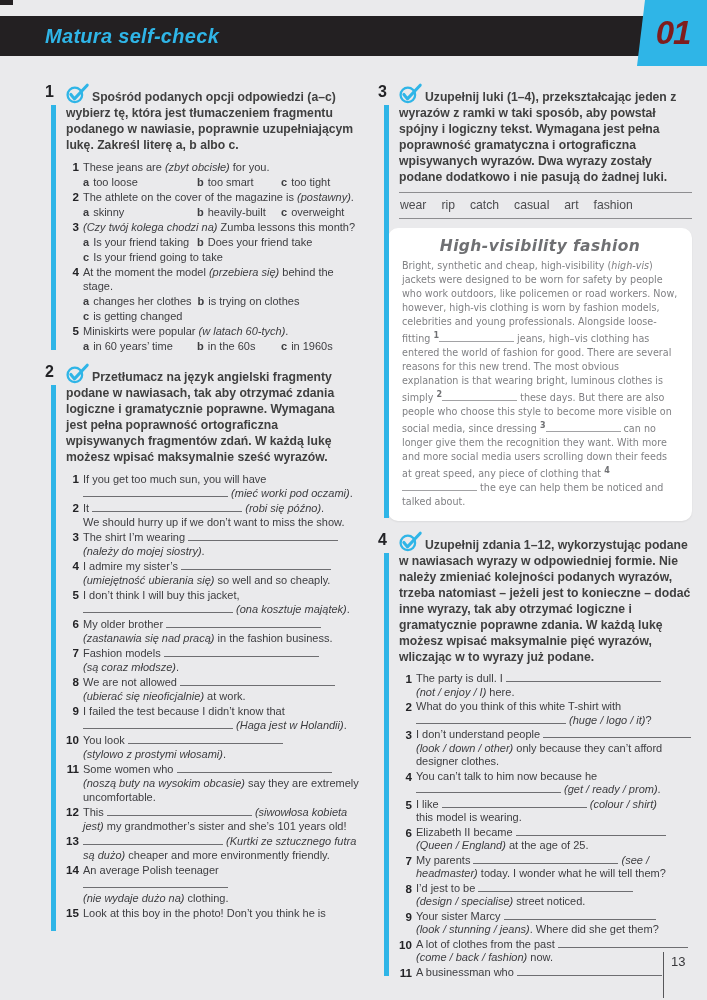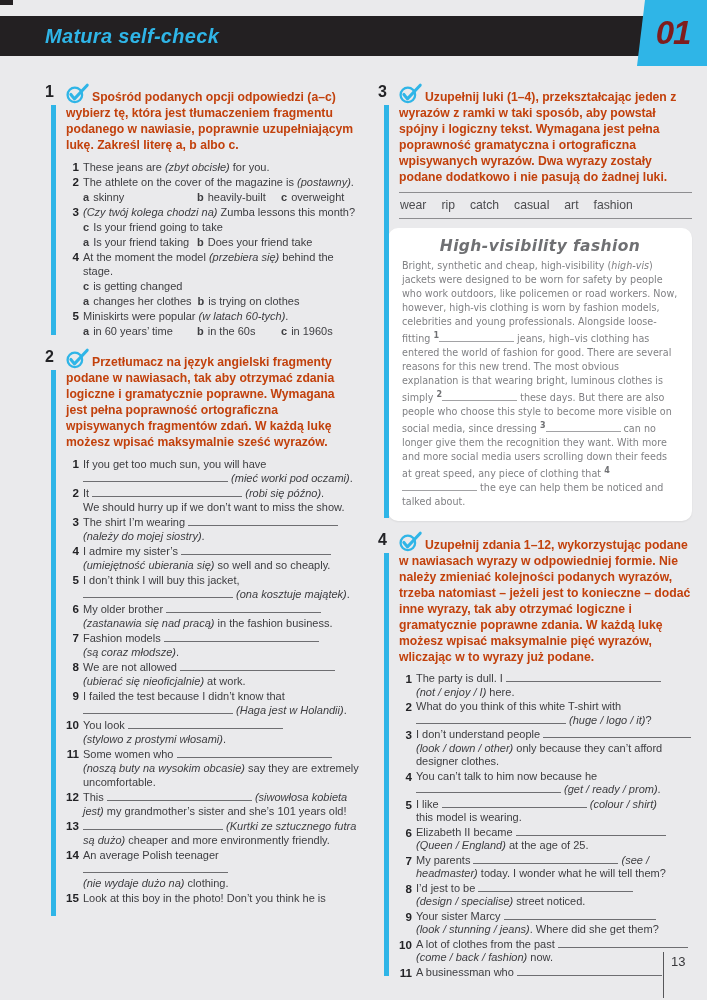--- a/index.html
+++ b/index.html
@@ -20,21 +20,21 @@
     clip-path:polygon(12px 0,100% 0,100% 100%,4px 100%);
     display:flex;align-items:center;justify-content:center;}
   .unit-badge span{font-size:33px;font-weight:bold;font-style:italic;color:#7f1d1d;padding-left:6px;letter-spacing:-1px;}
   
   .cols{position:absolute;top:84px;left:45px;width:647px;display:flex;gap:19px;}
   .col{width:314px;}
   
   .exercise{position:relative;padding-left:21px;margin-bottom:11px;}
   .exercise::before{content:"";position:absolute;left:6px;top:21px;bottom:3px;width:4.5px;background:var(--accent);}
   .ex-num{position:absolute;left:0;top:-1px;font-size:16px;font-weight:bold;color:#232326;}
-  .ex-instr{margin:0 0 7px;font-weight:bold;font-size:12.2px;line-height:16px;color:#c2410c;}
+  .ex-instr{margin:0 0 7px;font-weight:bold;font-size:12.2px;line-height:16px;color:#404040;}
   .check-icon{display:inline-block;width:23px;height:18px;vertical-align:-3px;margin-right:3px;}
   .check-icon svg{width:23px;height:20px;overflow:visible;}
   
   .item{display:flex;margin-bottom:1px;}
   .inum{flex:none;width:13px;text-align:right;margin-right:4px;font-weight:bold;font-size:11.6px;line-height:14px;color:#232326;}
   .ibody{flex:1;font-size:11px;line-height:14px;color:#3d3d40;}
   .ex4 .ibody,.ex4 .inum{line-height:13.5px;}
   .it{font-style:italic;}
   .bl{display:inline-block;max-width:100%;height:10px;border-bottom:1px solid #6e6e71;}
   .optrow{display:flex;margin-top:1px;}
@@ -74,46 +74,50 @@
 
       <article class="exercise">
         <span class="ex-num">1</span>
         <p class="ex-instr"><span class="check-icon"><svg viewBox="0 0 26 22">
                 <circle cx="10" cy="12" r="8.2" fill="none" stroke="var(--accent)" stroke-width="2.6"></circle>
                 <path d="M5.5 11.5 L9.5 16.5 L24 1" fill="none" stroke="var(--accent)" stroke-width="3.4" stroke-linecap="round" stroke-linejoin="round"></path>
               </svg></span><span>Spośród podanych opcji odpowiedzi (a–c) wybierz tę, która jest tłumaczeniem fragmentu podanego w nawiasie, poprawnie uzupełniającym lukę. Zakreśl literę a, b albo c.</span></p>
         <div class="ex-items">
             <div class="item">
               <span class="inum">1</span>
-              <span class="ibody"><span>These jeans are </span><span class="it">(zbyt obcisłe)</span><span> for you.</span></span>
+              <span class="ibody"><span>These jeans are </span><span class="it">(zbyt obcisłe)</span><span> for you.</span><span class="optrow">
+                  <span class="opt"><span class="optl">a</span><span>too loose</span></span>
+                  <span class="opt"><span class="optl">b</span><span>too smart</span></span>
+                  <span class="opt"><span class="optl">c</span><span>too tight</span></span>
+                </span></span>
             </div>
             <div class="item">
               <span class="inum">2</span>
               <span class="ibody"><span>The athlete on the cover of the magazine is </span><span class="it">(postawny)</span><span>.</span><span class="optrow">
                   <span class="opt"><span class="optl">a</span><span>skinny</span></span>
                   <span class="opt"><span class="optl">b</span><span>heavily-built</span></span>
                   <span class="opt"><span class="optl">c</span><span>overweight</span></span>
                 </span></span>
             </div>
             <div class="item">
               <span class="inum">3</span>
               <span class="ibody"><span class="it">(Czy twój kolega chodzi na)</span><span> Zumba lessons this month?</span><span class="optrow">
-                  <span class="opt"><span class="optl">c</span><span>Is your friend going to take</span></span>
-                </span><span class="optrow">
                   <span class="opt"><span class="optl">a</span><span>Is your friend taking</span></span>
                   <span class="opt"><span class="optl">b</span><span>Does your friend take</span></span>
+                </span><span class="optrow">
+                  <span class="opt"><span class="optl">c</span><span>Is your friend going to take</span></span>
                 </span></span>
             </div>
             <div class="item">
               <span class="inum">4</span>
               <span class="ibody"><span>At the moment the model </span><span class="it">(przebiera się)</span><span> behind the stage.</span><span class="optrow">
-                  <span class="opt"><span class="optl">c</span><span>is getting changed</span></span>
-                </span><span class="optrow">
                   <span class="opt"><span class="optl">a</span><span>changes her clothes</span></span>
                   <span class="opt"><span class="optl">b</span><span>is trying on clothes</span></span>
+                </span><span class="optrow">
+                  <span class="opt"><span class="optl">c</span><span>is getting changed</span></span>
                 </span></span>
             </div>
             <div class="item">
               <span class="inum">5</span>
               <span class="ibody"><span>Miniskirts were popular </span><span class="it">(w latach 60-tych)</span><span>.</span><span class="optrow">
                   <span class="opt"><span class="optl">a</span><span>in 60 years’ time</span></span>
                   <span class="opt"><span class="optl">b</span><span>in the 60s</span></span>
                   <span class="opt"><span class="optl">c</span><span>in 1960s</span></span>
                 </span></span>
             </div>

